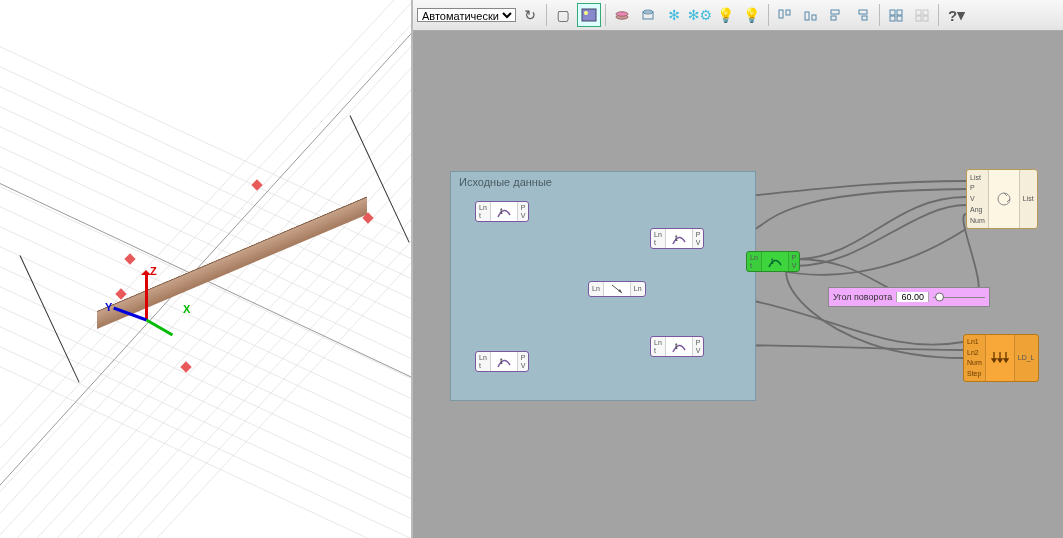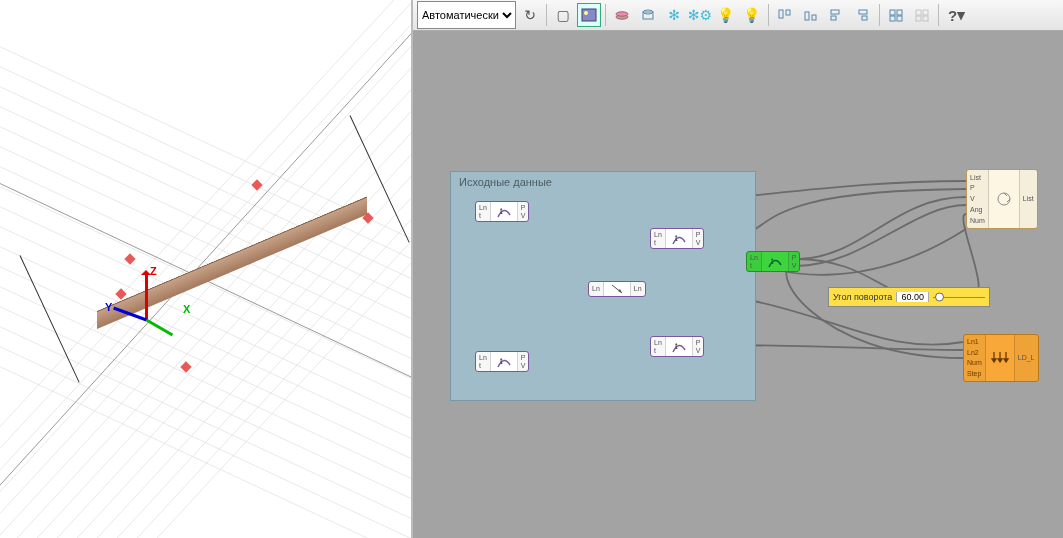--- a/index.html
+++ b/index.html
@@ -81,21 +81,21 @@
     height: 31px;
     background: linear-gradient(#f8f8f8,#e4e4e4);
     border-bottom: 1px solid #aaa;
     display: flex;
     align-items: center;
     padding: 2px 4px;
     gap: 2px;
   }
   .tb-select {
     font-size: 11px;
-    height: 28px;
+    height: 14px;
     border: 1px solid #888;
     background: #fff;
   }
   .tb-btn {
     width: 24px; height: 24px;
     border: 1px solid transparent;
     display: flex; align-items: center; justify-content: center;
     cursor: pointer;
     font-size: 14px;
     color: #555;
@@ -158,21 +158,21 @@
   .node.orange .ports-l { color: #6b3a00; font-size: 7px; }
   .node.cream .ports-l { color: #555; }
 
   
   .slider-node {
     position: absolute;
     display: flex;
     align-items: center;
     height: 20px;
     border: 1px solid #888;
-    background: #fde047;
+    background: #f0abfc;
     font-size: 9px;
   }
   .slider-label { padding: 0 4px; color: #333; }
   .slider-val { background: #fff; padding: 0 4px; border-left: 1px solid #aaa; border-right: 1px solid #aaa; }
   .slider-track { width: 60px; height: 100%; position: relative; }
   .slider-track::before {
     content: ""; position: absolute; left: 4px; right: 4px; top: 50%;
     height: 1px; background: #888;
   }
   .slider-handle {

